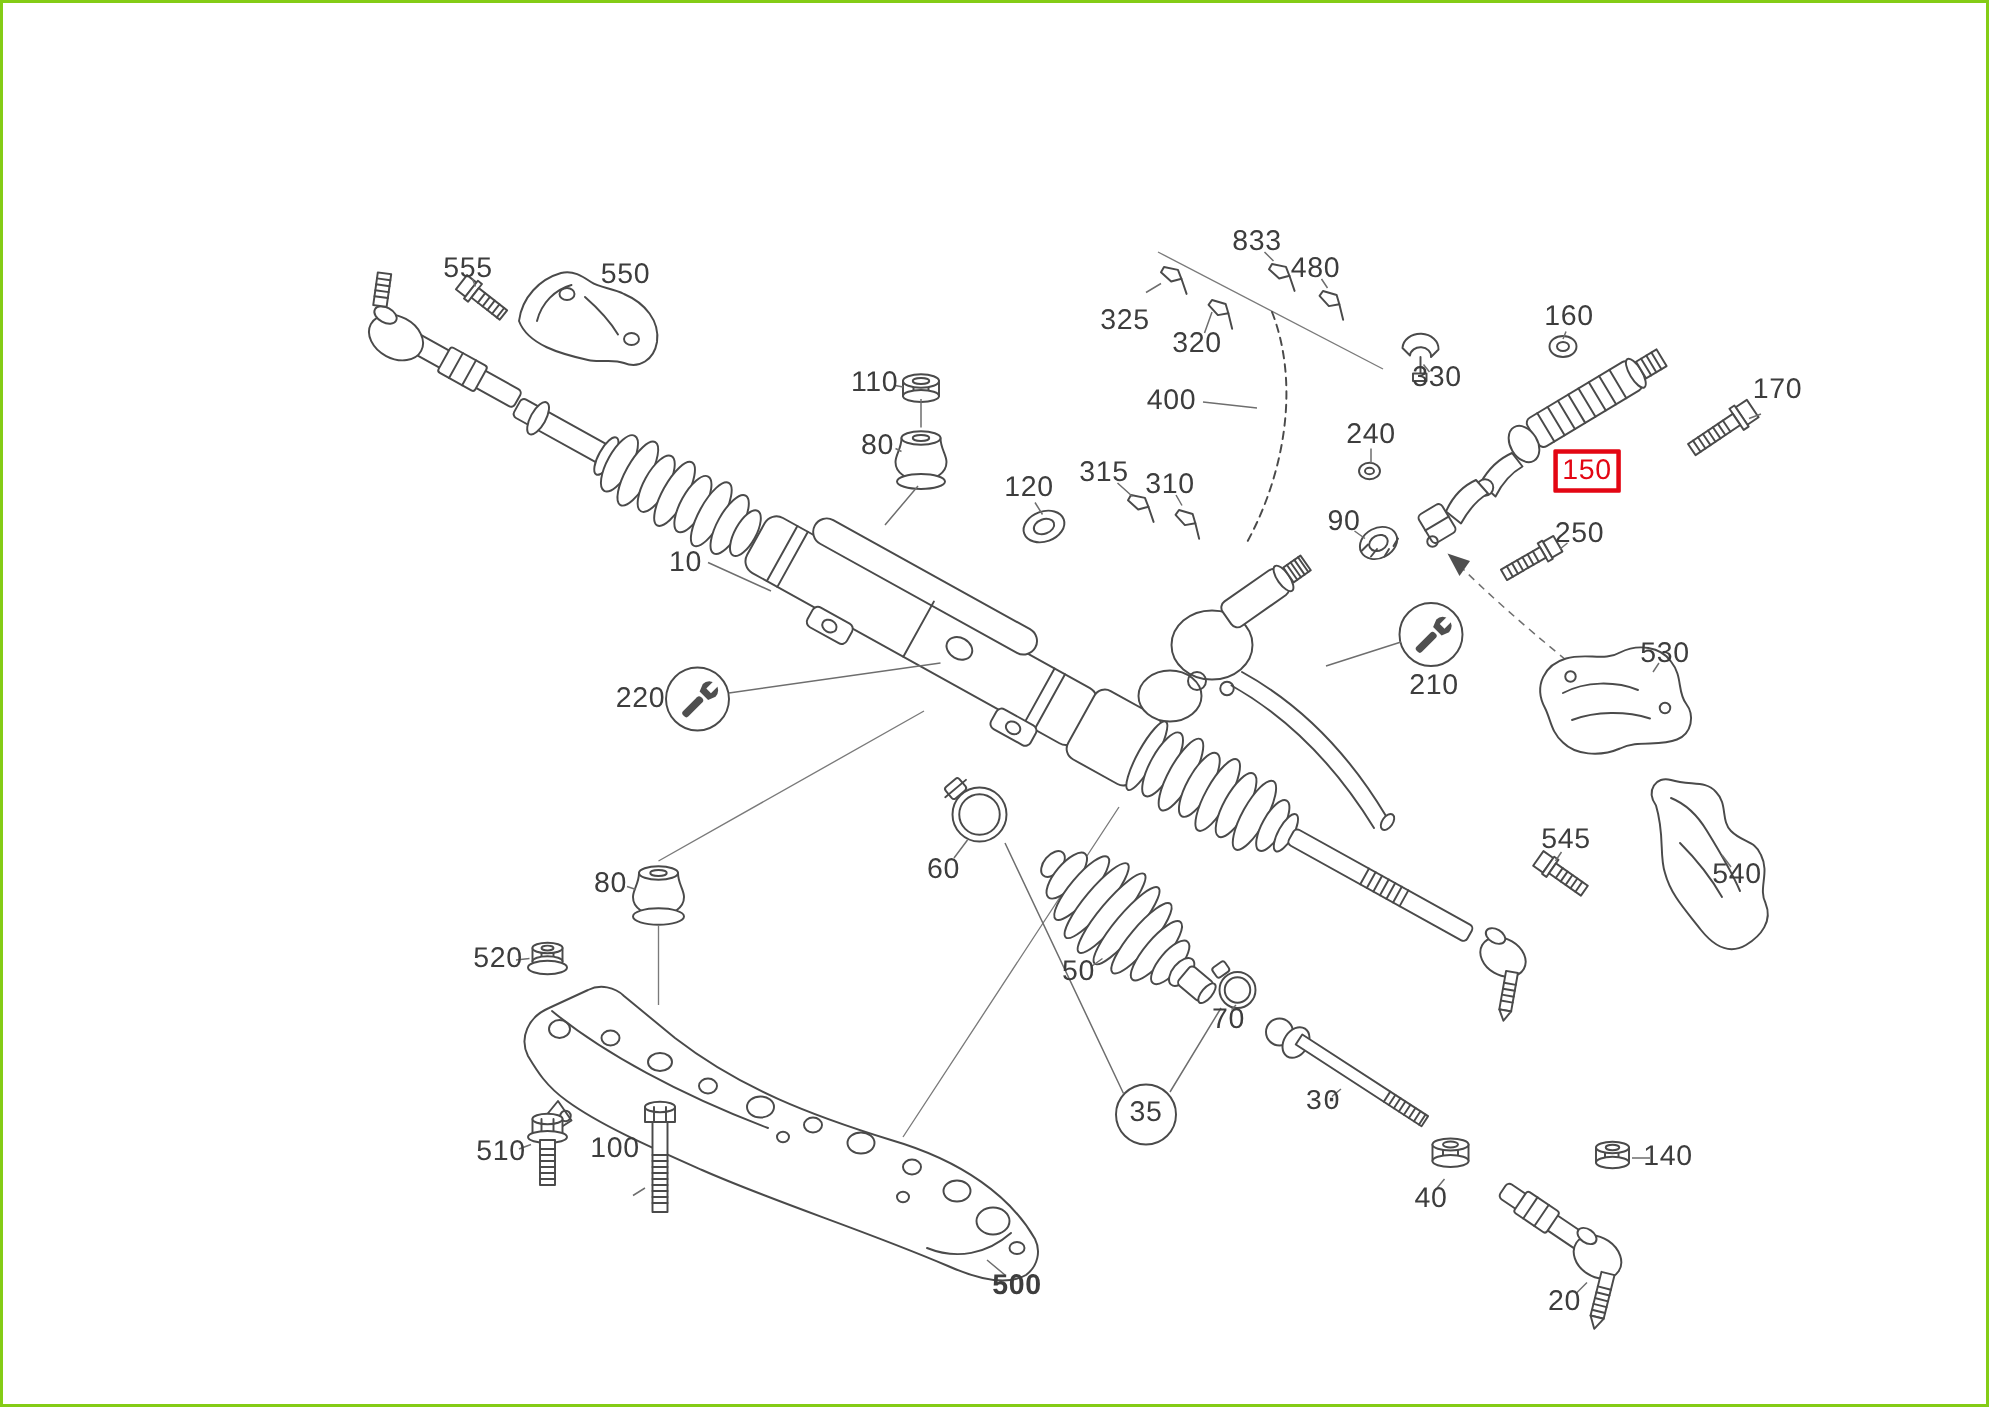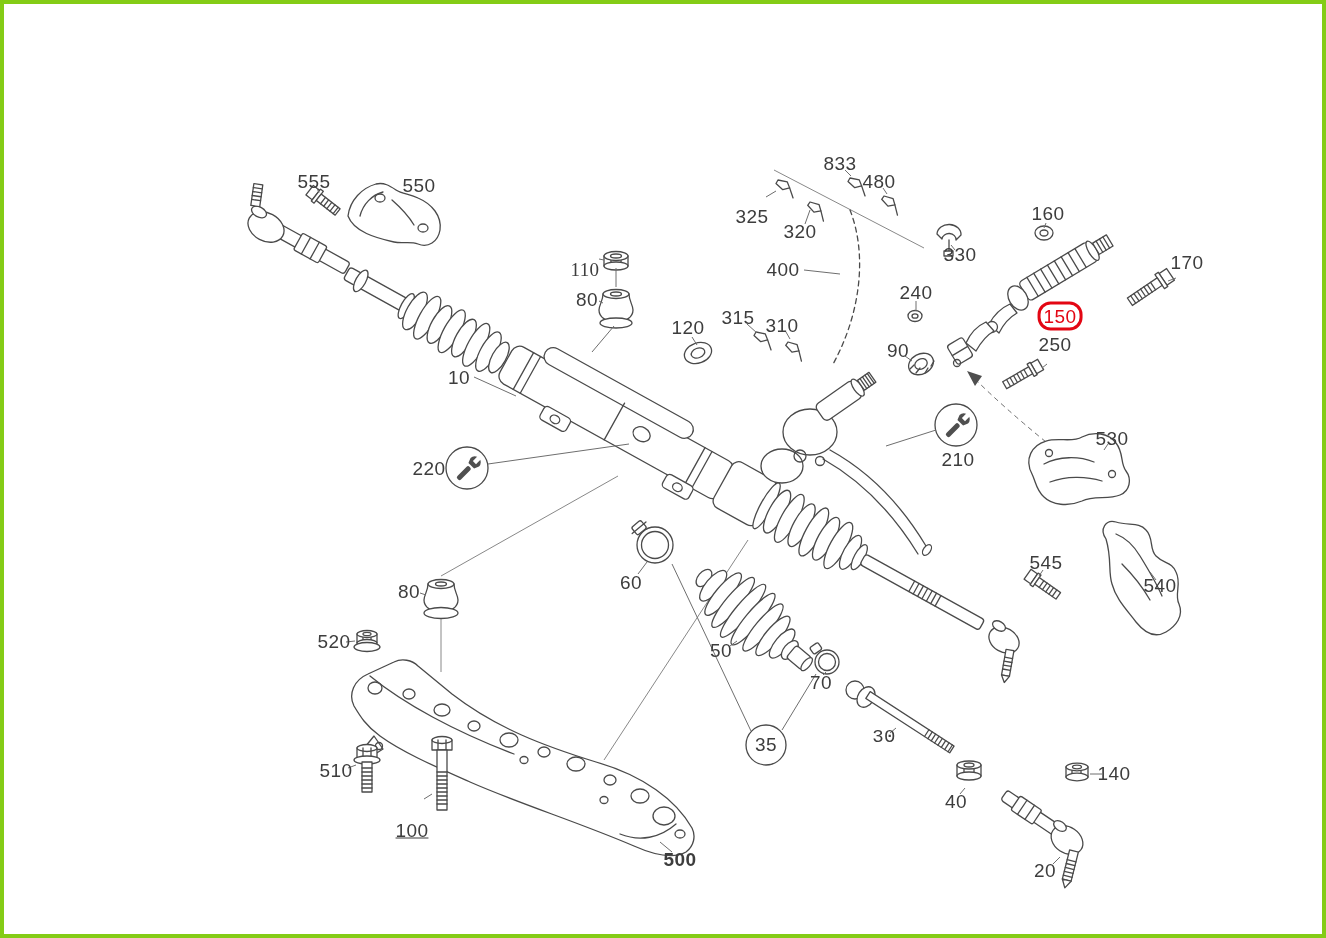--- a/index.html
+++ b/index.html
@@ -1,30 +1,30 @@
 <!DOCTYPE html>
 <html style="--label-color: #3d3d3d; --highlight-color: #e30613;"><head>
 <meta charset="utf-8">
 <style>
   html,body { margin:0; padding:0; background:#fff; font-family:"Liberation Sans", sans-serif; }
   .canvas {
     position:relative; width:1326px; height:938px; background:#fff;
-    overflow:hidden; box-sizing:border-box; border:4px solid #84cc16;
+    overflow:hidden; box-sizing:border-box; border:2px solid #84cc16;
   }
   svg.lineart { position:absolute; left:0; top:0; z-index:1; }
   .label-layer { position:absolute; left:0; top:0; width:100%; height:100%; z-index:2; }
   .part-label {
     position:absolute; transform:translate(-50%,-50%);
     font-size:19px; line-height:1; color:var(--label-color,#3d3d3d);
     letter-spacing:.4px; white-space:nowrap; cursor:pointer; user-select:none;
   }
   .part-label.highlighted {
     color:var(--highlight-color,#e30613);
     border:3px solid var(--highlight-color,#e30613);
-    padding:2px 3px; border-radius:13px; background:transparent;
+    padding:2px 3px; border-radius:1px; background:transparent;
   }
   
   .ln { fill:none; stroke:#4a4a4a; stroke-width:1.3; stroke-linecap:round; stroke-linejoin:round; }
   .w  { fill:#ffffff; stroke:#4a4a4a; stroke-width:1.3; stroke-linejoin:round; }
   .d  { fill:#4f4f4f; stroke:none; }
   .leader { fill:none; stroke:#6e6e6e; stroke-width:1; }
   .thin { fill:none; stroke:#7a7a7a; stroke-width:.9; }
   .dash { stroke-dasharray:5 4; }
 </style>
 </head>
@@ -376,43 +376,43 @@
     M342,638 L351,637 M344,764 L352,761 M420,795 L428,790 M668,848 L656,838
     M634,570 L643,558 M726,642 L733,637 M819,671 L822,668 M886,729 L892,724
     M956,790 L961,784 M1098,770 L1086,770 M1049,860 L1056,853 M313,184 L315,189
     M841,166 L847,172 M879,184 L883,190 M762,193 L772,187 M801,220 L806,206
     M743,320 L753,329 M782,328 L786,335 M416,589 L422,591"></path>
 </svg>
 
   <div class="label-layer">
       <span class="part-label" style="left: 310px; top: 177px;">555</span>
       <span class="part-label" style="left: 415px; top: 181px;">550</span>
-      <span class="part-label" style="left: 581px; top: 265px; font-family: Liberation Serif, serif;">110</span>
+      <span class="part-label" style="left: 581px; top: 253px;">110</span>
       <span class="part-label" style="left: 583px; top: 295px;">80</span>
       <span class="part-label" style="left: 684px; top: 323px;">120</span>
       <span class="part-label" style="left: 455px; top: 373px;">10</span>
       <span class="part-label" style="left: 425px; top: 464px;">220</span>
       <span class="part-label" style="left: 405px; top: 587px;">80</span>
       <span class="part-label" style="left: 330px; top: 637px;">520</span>
       <span class="part-label" style="left: 332px; top: 766px;">510</span>
-      <span class="part-label" style="left: 408px; top: 826px; text-decoration: underline;">100</span>
+      <span class="part-label" style="left: 408px; top: 764px;">100</span>
       <span class="part-label" style="left: 676px; top: 855px; font-weight: bold;">500</span>
       <span class="part-label" style="left: 627px; top: 578px;">60</span>
       <span class="part-label" style="left: 717px; top: 646px;">50</span>
       <span class="part-label" style="left: 817px; top: 678px;">70</span>
       <span class="part-label" style="left: 762px; top: 740px;">35</span>
       <span class="part-label" style="left: 880px; top: 733px; font-family: Liberation Mono, monospace;">30</span>
       <span class="part-label" style="left: 952px; top: 797px;">40</span>
       <span class="part-label" style="left: 1041px; top: 866px;">20</span>
       <span class="part-label" style="left: 1110px; top: 769px;">140</span>
       <span class="part-label" style="left: 1042px; top: 558px;">545</span>
       <span class="part-label" style="left: 1156px; top: 581px;">540</span>
       <span class="part-label" style="left: 1108px; top: 434px;">530</span>
       <span class="part-label" style="left: 954px; top: 455px;">210</span>
-      <span class="part-label" style="left: 1051px; top: 340px;">250</span>
+      <span class="part-label" style="left: 1051px; top: 354px;">250</span>
       <span class="part-label" style="left: 894px; top: 346px;">90</span>
       <span class="part-label" style="left: 912px; top: 288px;">240</span>
       <span class="part-label" style="left: 778px; top: 321px;">310</span>
       <span class="part-label" style="left: 734px; top: 313px;">315</span>
       <span class="part-label" style="left: 779px; top: 265px;">400</span>
       <span class="part-label" style="left: 796px; top: 227px;">320</span>
       <span class="part-label" style="left: 748px; top: 212px;">325</span>
       <span class="part-label" style="left: 836px; top: 159px;">833</span>
       <span class="part-label" style="left: 875px; top: 177px;">480</span>
       <span class="part-label" style="left: 956px; top: 250px;">330</span>

